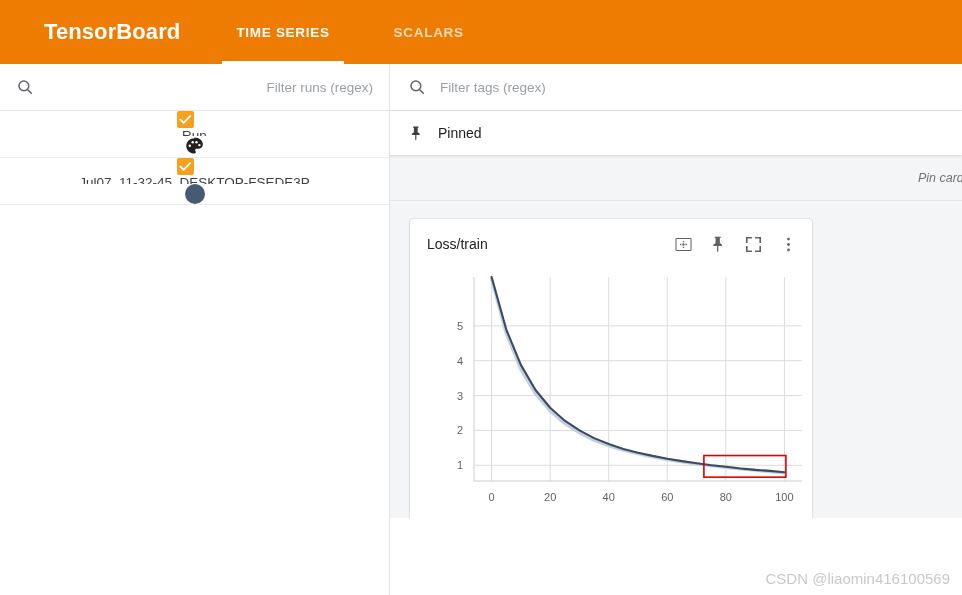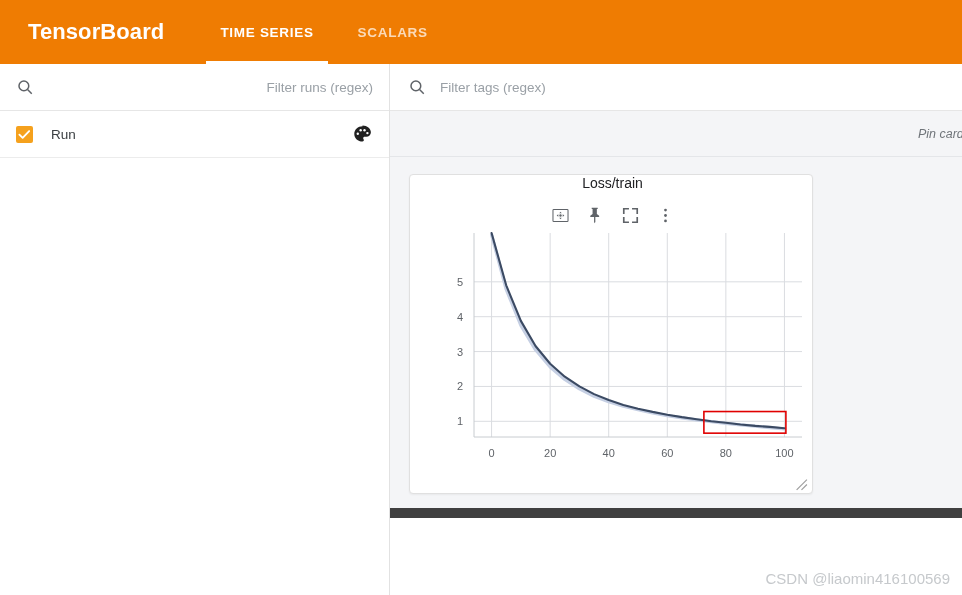--- a/index.html
+++ b/index.html
@@ -22,31 +22,32 @@
     width: 962px; height: 64px;
     background: #ef7c02;
     display: flex;
     align-items: stretch;
     box-sizing: border-box;
     overflow: hidden;
   }
   .brand {
     display: flex;
     align-items: center;
-    padding-left: 28px;
+    padding-left: 44px;
     padding-right: 34px;
     font-size: 22px;
     font-weight: bold;
     color: #ffffff;
     letter-spacing: 0.1px;
     white-space: nowrap;
   }
   .tabs {
     display: flex;
     align-items: stretch;
+    gap: 20px;
   }
   .tab {
     display: flex;
     align-items: center;
     padding: 0 22px;
     font-size: 13.5px;
     font-weight: bold;
     letter-spacing: 0.7px;
     color: rgba(255,255,255,0.72);
     position: relative;
@@ -94,20 +95,21 @@
     font-size: 13.5px;
     color: #9aa0a6;
   }
   .run-row {
     height: 47px;
     display: flex;
     align-items: center;
     padding: 0 16px;
     border-bottom: 1px solid #ececec;
     box-sizing: border-box;
+    flex-direction: column;
   }
   .checkbox {
     width: 17px; height: 17px;
     background: #f5a11d;
     border-radius: 2px;
     flex: none;
     margin-right: 18px;
     position: relative;
     cursor: pointer;
   }
@@ -126,21 +128,21 @@
     background: #465a73;
     flex: none;
   }
 
   
   .main {
     position: absolute;
     left: 390px; top: 64px;
     width: 572px;
     height: 454px;
-    background: #404040;
+    background: #7dd3fc;
     box-sizing: border-box;
     overflow: hidden;
   }
   .tag-filter-row {
     height: 47px;
     display: flex;
     align-items: center;
     padding: 0 18px;
     border-bottom: 1px solid #e6e6e6;
     box-sizing: border-box;
@@ -207,21 +209,20 @@
     box-sizing: border-box;
     position: relative;
     box-shadow: 0 1px 2px rgba(0,0,0,0.05);
   }
   .card-header {
     height: 50px;
     display: flex;
     align-items: center;
     padding: 0 14px 0 17px;
     box-sizing: border-box;
-    flex-direction: column;
   }
   .card-title {
     font-size: 14px;
     color: #202124;
     flex: 1;
     white-space: nowrap;
   }
   .card-actions { display: flex; align-items: center; gap: 16px; }
   .act-icon {
     width: 19px; height: 19px;
@@ -292,35 +293,52 @@
       <svg viewBox="0 0 24 24" width="21" height="21" fill="currentColor">
         <path d="M12 2.6c-5.2 0-9.4 3.9-9.4 8.7 0 4.8 4.2 8.7 9.4 8.7 0.9 0 1.6-0.7 1.6-1.6 0-0.4-0.2-0.8-0.4-1.1-0.3-0.3-0.4-0.6-0.4-1 0-0.9 0.7-1.6 1.6-1.6h1.9c3 0 5.3-2.3 5.3-5.2 0-4.3-4.3-7.9-9.6-7.9z"></path>
         <circle cx="6.6" cy="11.2" r="1.35" fill="#ffffff"></circle>
         <circle cx="9.9" cy="7.2" r="1.35" fill="#ffffff"></circle>
         <circle cx="14.3" cy="7.1" r="1.35" fill="#ffffff"></circle>
         <circle cx="17.6" cy="10.4" r="1.35" fill="#ffffff"></circle>
       </svg>
     </span>
   </div>
 
+  <div class="run-row">
+    <span class="checkbox">
+      <svg viewBox="0 0 14 14" width="13" height="13" fill="none" stroke="#ffffff" stroke-width="2" stroke-linecap="round" stroke-linejoin="round">
+        <polyline points="1.5,7.2 5,10.6 12,3.3"></polyline>
+      </svg>
+    </span>
+    <span class="run-label">Jul07_11-32-45_DESKTOP-FSEDE3P</span>
+    <span class="color-dot"></span>
+  </div>
 
 </div>
 
 <div class="main">
 
   <div class="tag-filter-row">
     <span class="search-icon">
       <svg viewBox="0 0 24 24" width="18" height="18" fill="none" stroke="currentColor" stroke-width="2">
         <circle cx="10.5" cy="10.5" r="6.5"></circle>
         <line x1="15.4" y1="15.4" x2="21" y2="21"></line>
       </svg>
     </span>
     <span class="filter-text">Filter tags (regex)</span>
   </div>
 
+  <div class="pinned-row">
+    <span class="pin-icon">
+      <svg viewBox="0 0 24 24" width="17" height="17" fill="currentColor">
+        <path d="M9.2 2.2h5.6v1.6h-1.1v6.3l2.9 2.2v1.7h-4.8v6.1l-0.8 1.7-0.8-1.7v-6.1H5.4v-1.7l2.9-2.2V3.8H7.2V2.2z"></path>
+      </svg>
+    </span>
+    <span class="pinned-label">Pinned</span>
+  </div>
 
   <div class="pin-cards-strip">
     <span class="pin-cards-text">Pin cards</span>
   </div>
 
 
   <div class="card-area">
     <div class="card">
 
       <div class="card-header">

